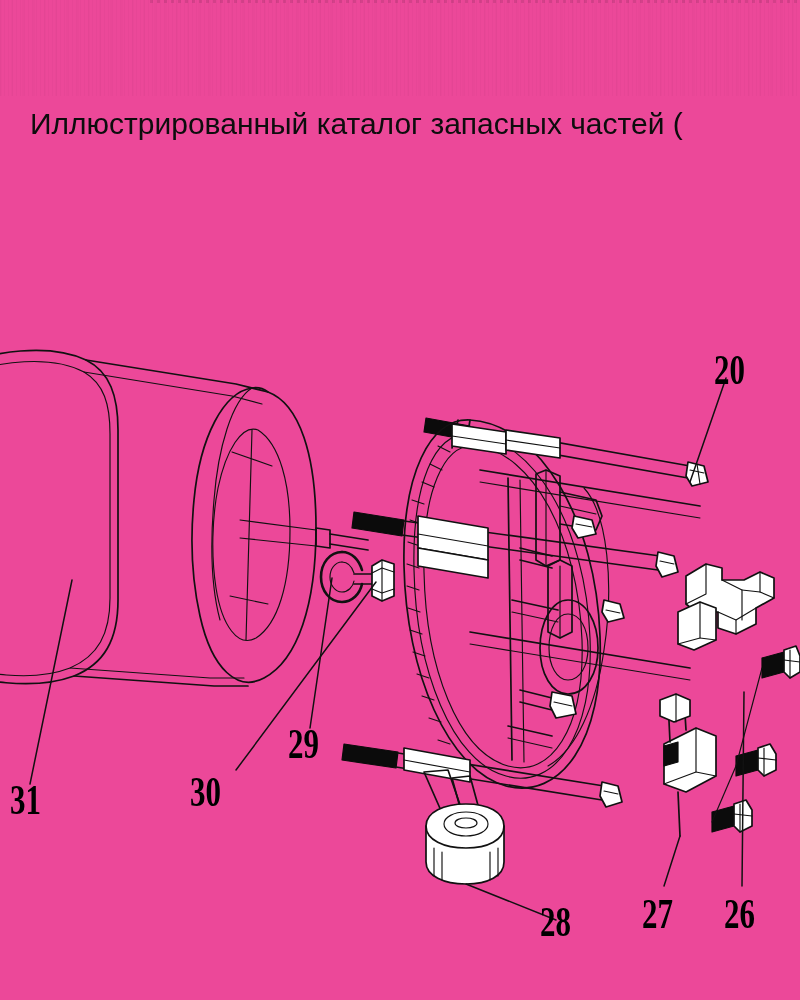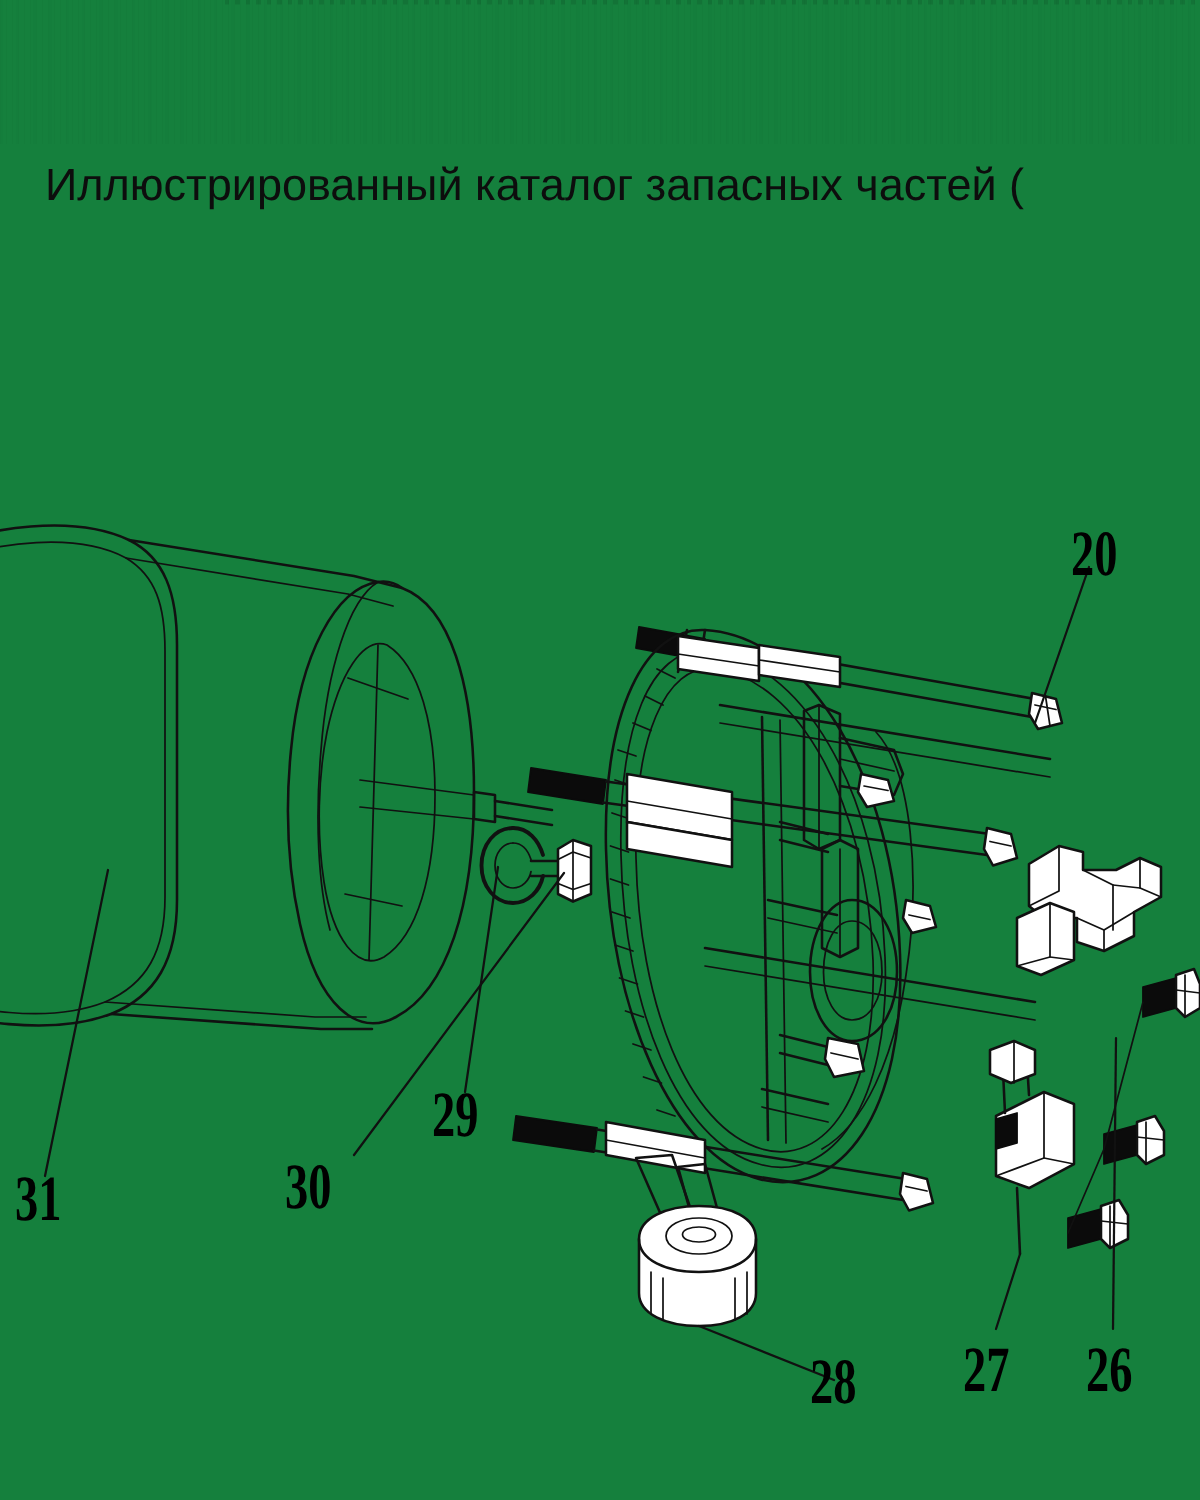--- a/index.html
+++ b/index.html
@@ -13,21 +13,21 @@
     height: 1000px;
     overflow: hidden;
     font-family: "Liberation Sans", sans-serif;
     color: #1a1a1a;
   }
 
   #page {
     position: relative;
     width: 800px;
     height: 1000px;
-    background: #15803d;
+    background: #ec4899;
     overflow: hidden;
   }
 
   
   .scan-noise {
     position: absolute;
     left: 0;
     top: 0;
     width: 800px;
     height: 96px;

